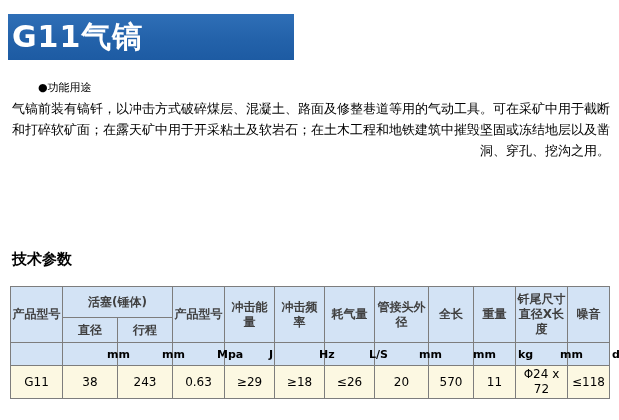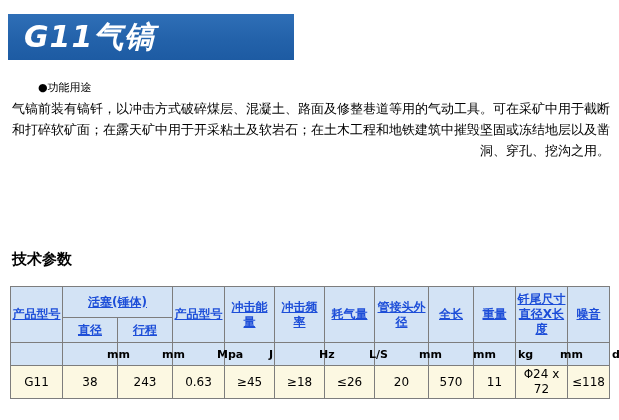--- a/index.html
+++ b/index.html
@@ -29,23 +29,22 @@
     background: #2f6db5;
     background: linear-gradient(to bottom, #2f6fb7 0%, #2463ab 50%, #1d5ba3 100%);
     display: flex;
     align-items: center;
   }
   .title-banner .title-text {
     color: #ffffff;
     font-size: 30px;
     font-weight: bold;
     letter-spacing: 1px;
-    padding-left: 16px;
+    padding-left: 4px;
     line-height: 1;
-    font-style: italic;
   }
   
   .desc-block {
     position: absolute;
     left: 10px;
     top: 78px;
     width: 600px;
   }
   .desc-heading {
     font-size: 11px;
@@ -84,22 +83,21 @@
     border: 1px solid #7d7d7d;
     text-align: center;
     vertical-align: middle;
     font-size: 12px;
     padding: 1px 1px;
     line-height: 15px;
   }
   table.spec-table .hdr-cell {
     background: #d3e3f5;
     font-weight: bold;
-    color: #1d4ed8;
-    text-decoration: underline;
+    color: #404040;
   }
   table.spec-table .hdr-unit {
     background: #d3e3f5;
     font-weight: bold;
     font-size: 11px;
     padding-left: 44px;
   }
   table.spec-table .data-cell {
     background: #fcf8e2;
     height: 30px;
@@ -172,21 +170,21 @@
         <td class="hdr-unit">mm</td>
         <td class="hdr-unit">kg</td>
         <td class="hdr-unit">mm</td>
         <td class="hdr-unit">dB(A)</td>
       </tr>
       <tr>
         <td class="data-cell">G11</td>
         <td class="data-cell">38</td>
         <td class="data-cell">243</td>
         <td class="data-cell">0.63</td>
-        <td class="data-cell">≥45</td>
+        <td class="data-cell">≥29</td>
         <td class="data-cell">≥18</td>
         <td class="data-cell">≤26</td>
         <td class="data-cell">20</td>
         <td class="data-cell">570</td>
         <td class="data-cell">11</td>
         <td class="data-cell">Φ24 x 72</td>
         <td class="data-cell">≤118</td>
       </tr>
     </tbody>
       </table>

